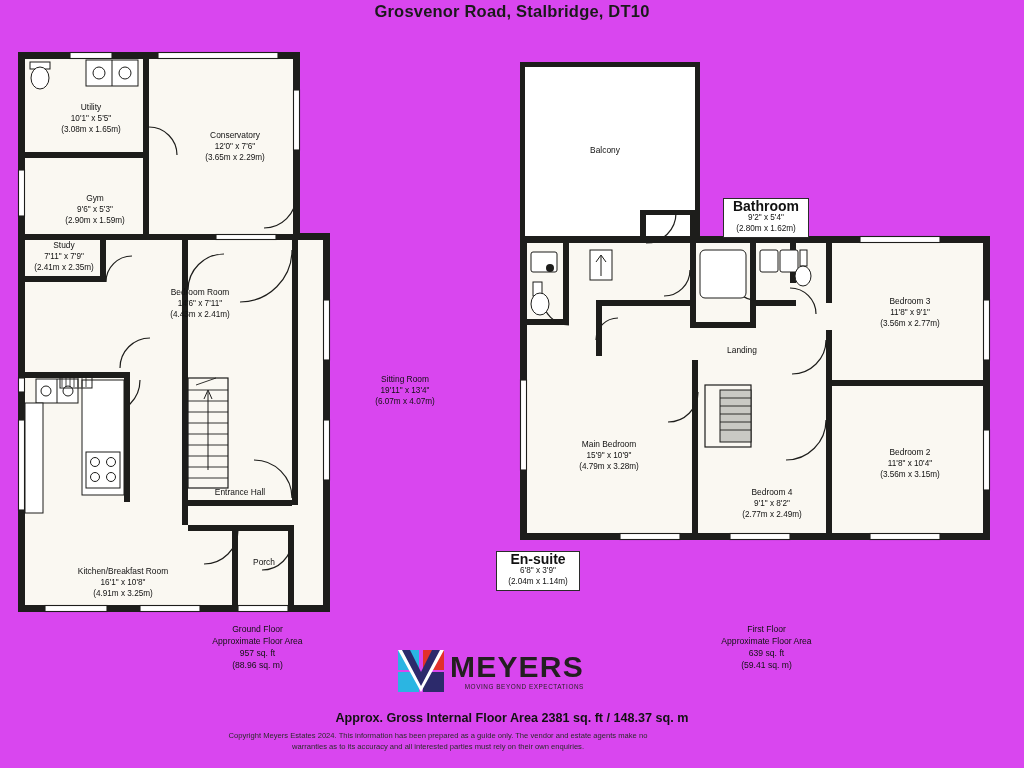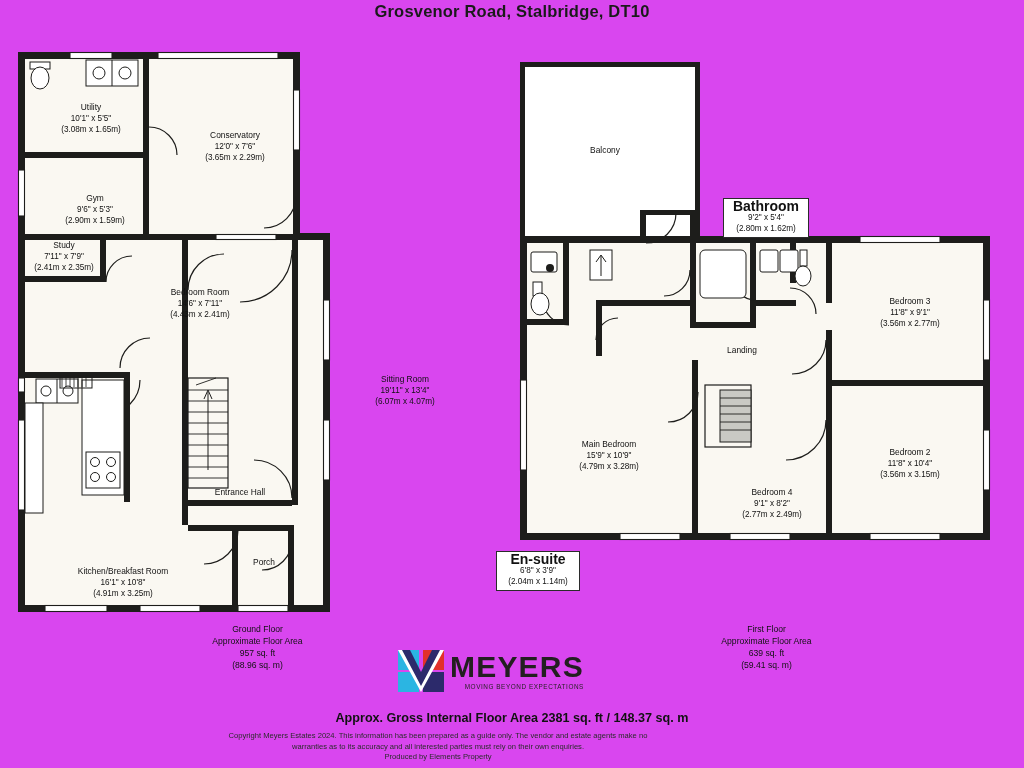--- a/index.html
+++ b/index.html
@@ -473,16 +473,15 @@
     <div class="logo-text">
       <div class="logo-word">MEYERS</div>
       <div class="logo-tag">MOVING BEYOND EXPECTATIONS</div>
     </div>
   </div>
 
   <div class="gross">Approx. Gross Internal Floor Area 2381 sq. ft / 148.37 sq. m</div>
   <div class="disc">
     <span>Copyright Meyers Estates 2024. This information has been prepared as a guide only. The vendor and estate agents make no</span>
     <span>warranties as to its accuracy and all interested parties must rely on their own enquiries.</span>
-    <span>Produced by Elements Property</span>
   </div>
 
 </div>
 
 </body></html>

